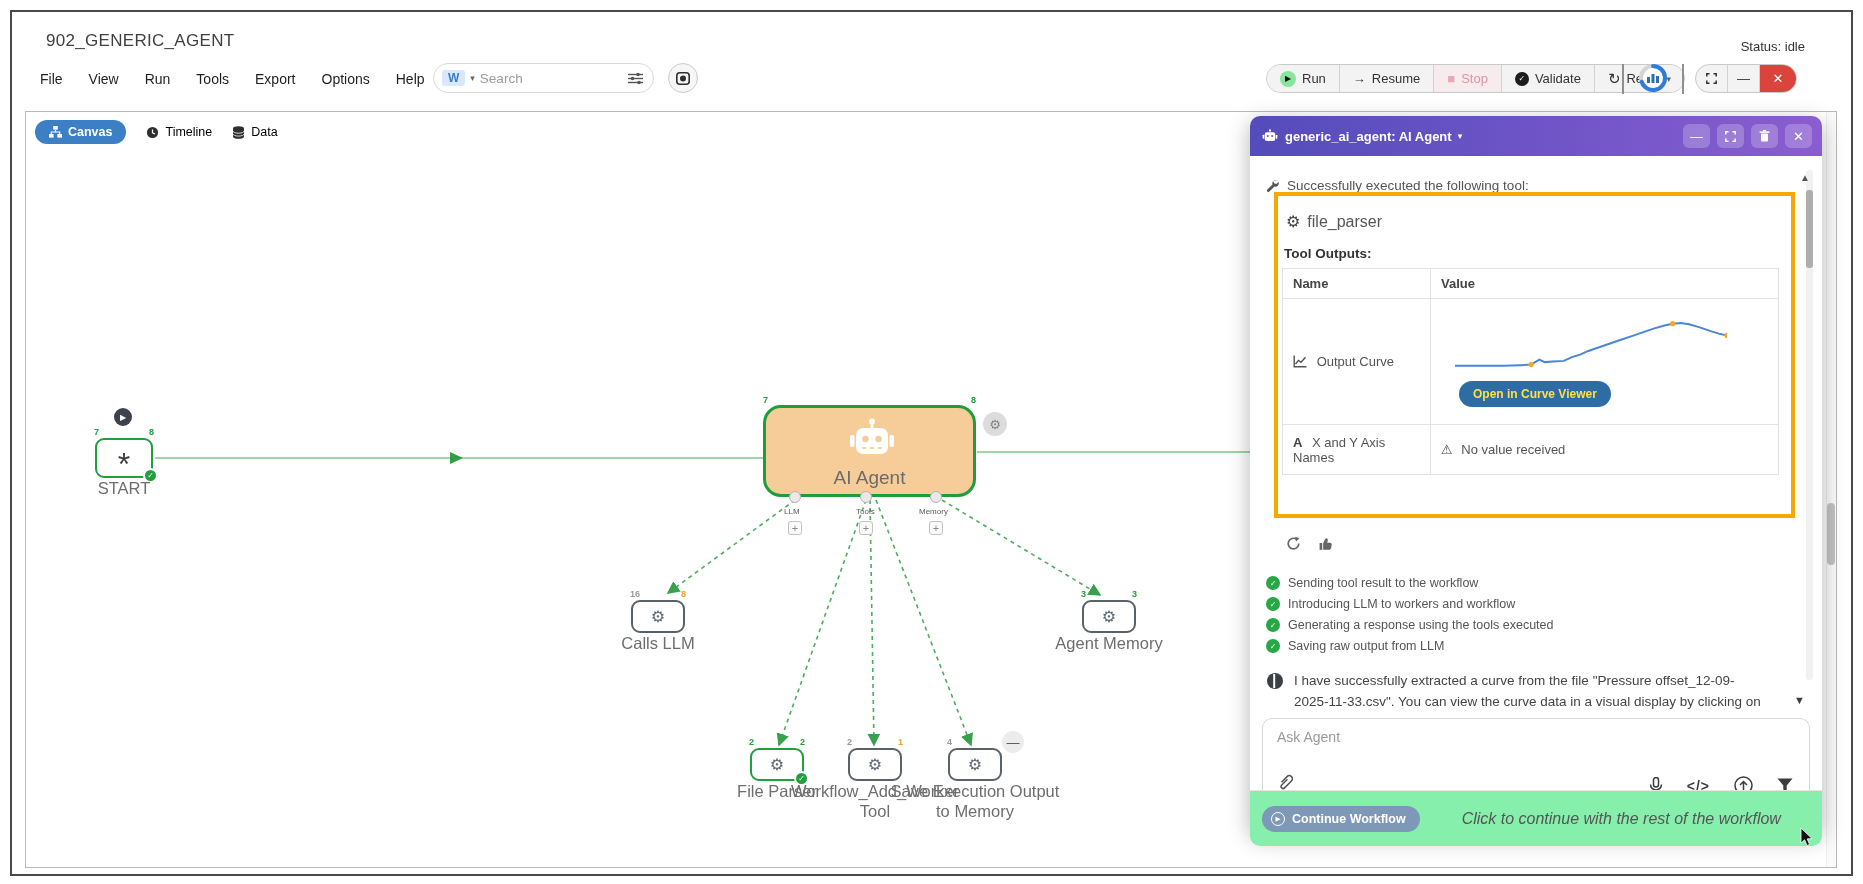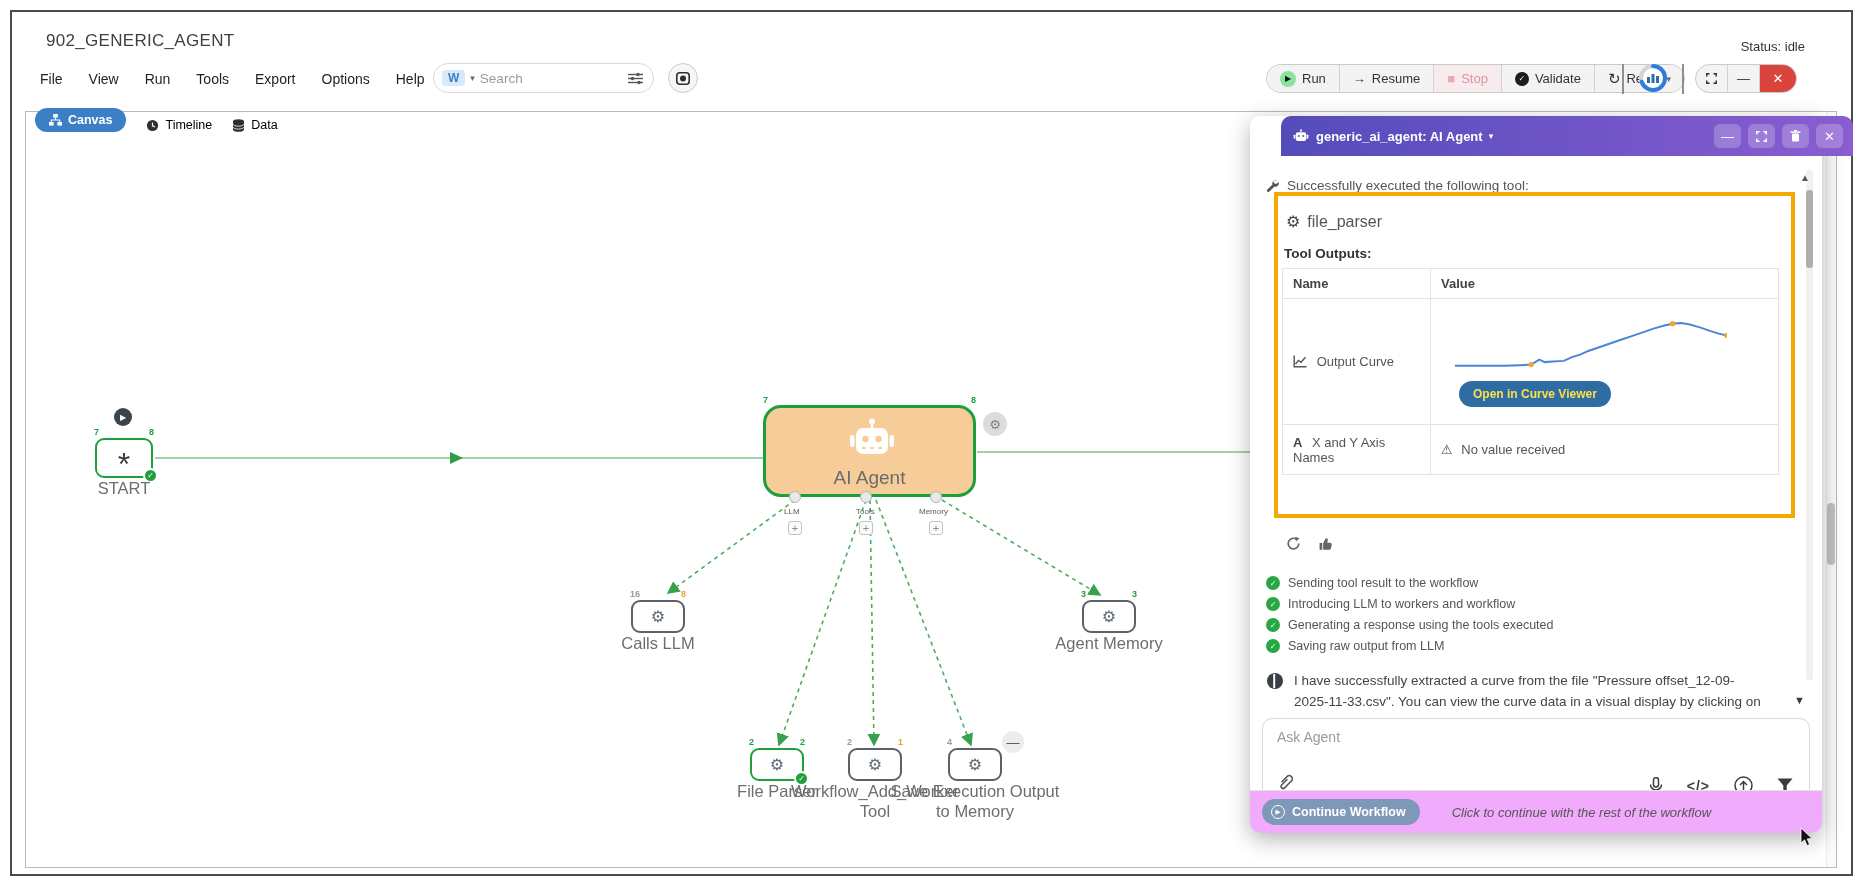--- a/index.html
+++ b/index.html
@@ -26,21 +26,21 @@
   .run-ic { width:16px; height:16px; border-radius:50%; background:#8be49b; display:flex; align-items:center; justify-content:center; font-size:8px; color:#111; }
   .stop-btn { color:#dc95a0 !important; background:#f6ecee !important; }
   .validate-ic { width:14px; height:14px; border-radius:50%; background:#1c1c1c; color:#fff; font-size:8px; display:flex; align-items:center; justify-content:center; }
   .vdiv { position:absolute; width:1.5px; height:30px; background:#8f8f8f; top:64px; }
   .win-group { position:absolute; left:1695px; top:64px; display:flex; height:29px; border:1px solid #c9c9c9; border-radius:15px; overflow:hidden; background:#f3f3f3; }
   .win-group .wbtn { width:32px; display:flex; align-items:center; justify-content:center; border-right:1px solid #d2d2d2; color:#333; font-size:13px; cursor:pointer; }
   .win-group .wbtn:last-child { border-right:none; width:36px; background:#d9453d; color:#fff; font-weight:bold; }
 
   
   .canvas-frame { position:absolute; left:25px; top:111px; width:1812px; height:757px; border:1px solid #b9b9b9; background:#fff; }
-  .tabbar { position:absolute; left:35px; top:108px; display:flex; align-items:flex-end; gap:20px; z-index:4; }
+  .tabbar { position:absolute; left:35px; top:120px; display:flex; align-items:center; gap:20px; z-index:4; }
   .tab-active { display:flex; align-items:center; gap:6px; background:#3d7fc4; color:#fff; font-size:12.5px; font-weight:bold; border-radius:14px; padding:5px 14px; cursor:pointer; }
   .tab-plain { display:flex; align-items:center; gap:6px; color:#000000; font-size:12.5px; font-weight:normal; cursor:pointer; }
 
   svg.edges { position:absolute; left:0; top:0; width:1863px; height:884px; z-index:1; pointer-events:none; }
 
   .node { position:absolute; background:#fff; border:2px solid #5a6268; border-radius:9px; display:flex; align-items:center; justify-content:center; z-index:2; }
   .node.green { border-color:#1fa03c; }
   .node .gear { color:#5f6b76; font-size:16px; line-height:1; }
   .nbadge { position:absolute; font-size:9px; font-weight:bold; top:-13px; }
   .nbadge.tl { left:-3px; }
@@ -55,21 +55,21 @@
   .port-label { position:absolute; font-size:8px; color:#5c5c5c; z-index:3; }
   .port-add { position:absolute; width:14px; height:14px; border:1px solid #c3c3c3; background:#fbfbfb; border-radius:3px; color:#8b8b8b; font-size:11px; line-height:12px; text-align:center; z-index:3; }
   .gear-bubble { position:absolute; left:983px; top:412px; width:24px; height:24px; border-radius:50%; background:#d6d6d6; opacity:.85; display:flex; align-items:center; justify-content:center; color:#6d6d6d; font-size:13px; z-index:2; }
   .play-bubble { position:absolute; left:114px; top:408px; width:18px; height:18px; border-radius:50%; background:#3d434e; color:#fff; font-size:8px; display:flex; align-items:center; justify-content:center; z-index:2; }
   .minus-bubble { position:absolute; left:1002px; top:731px; width:22px; height:22px; border-radius:50%; background:#ececec; color:#4c4c4c; font-size:13px; display:flex; align-items:center; justify-content:center; z-index:3; }
   .canvas-scroll { position:absolute; left:1826px; top:112px; width:10px; height:755px; background:#fafafa; border-left:1px solid #ededed; z-index:1; }
   .canvas-thumb { position:absolute; left:1827px; top:503px; width:8px; height:62px; background:#c2c2c2; border-radius:4px; z-index:1; }
 
   
   .panel { position:absolute; left:1250px; top:116px; width:572px; height:717px; background:#fff; border-radius:10px; box-shadow:0 6px 22px rgba(0,0,0,.3); z-index:5; }
-  .panel-header { position:absolute; left:0; top:0; width:100%; height:40px; border-radius:10px 10px 0 0; background:linear-gradient(90deg,#544cba 0%, #7356c8 60%, #8a5dd0 100%); display:flex; align-items:center; padding:0 10px 0 12px; color:#fff;margin-left:31px; }
+  .panel-header { position:absolute; left:0; top:0; width:100%; height:40px; border-radius:10px 10px 0 0; background:linear-gradient(90deg,#544cba 0%, #7356c8 60%, #8a5dd0 100%); display:flex; align-items:center; padding:0 10px 0 12px; color:#fff; }
   .panel-title { font-size:13px; font-weight:bold; margin-left:7px; }
   .ph-btns { margin-left:auto; display:flex; gap:7px; }
   .ph-btn { width:27px; height:24px; border-radius:6px; background:rgba(255,255,255,.22); display:flex; align-items:center; justify-content:center; color:#fff; font-size:13px; cursor:pointer; }
 
   .pbody { position:absolute; left:0; top:40px; width:100%; height:634px; }
   .exec-line { position:absolute; left:16px; top:22px; display:flex; align-items:center; gap:8px; font-size:13.5px; color:#555; }
   .hl-box { position:absolute; left:24px; top:36px; width:521px; height:326px; border:4px solid #f5a800; z-index:6; pointer-events:none; }
   .tool-name { position:absolute; left:36px; top:56px; display:flex; align-items:center; gap:7px; font-size:16px; color:#555; }
   .tool-name .gear { font-size:16px; color:#444; }
   .outputs-label { position:absolute; left:34px; top:90px; font-size:13.5px; font-weight:bold; color:#333; }
@@ -94,24 +94,24 @@
   .pscroll-up { position:absolute; left:550px; top:16px; color:#555; font-size:10px; cursor:pointer; }
   .pscroll-thumb { position:absolute; left:556px; top:34px; width:7px; height:78px; background:#aeaeae; border-radius:3px; cursor:pointer; }
 
   .ask-box { position:absolute; left:12px; top:562px; width:548px; height:86px; border:1.5px solid #d9d9d9; border-radius:10px; background:#fff; }
   .ask-input { width:100%; height:48px; border:none; outline:none; resize:none; font-family:inherit; font-size:14px; color:#3b82f6; padding:10px 14px; background:transparent; }
   .ask-input::placeholder { color:#9a9a9a; }
   .ask-icons-left { position:absolute; left:14px; bottom:8px; }
   .ask-icons-right { position:absolute; right:16px; bottom:8px; display:flex; align-items:center; gap:24px; color:#444; }
   .code-ic { font-size:14px; font-weight:bold; color:#3c3c3c; letter-spacing:1px; cursor:pointer; }
 
-  .panel-footer { position:absolute; left:0; top:674px; width:100%; height:43px; background:#f0abfc; border-top:1px solid #e5e5e5; border-radius:0 0 10px 10px; display:flex; align-items:center; padding:0 12px; }
+  .panel-footer { position:absolute; left:0; top:674px; width:100%; height:56px; background:#86efac; border-top:1px solid #e5e5e5; border-radius:0 0 10px 10px; display:flex; align-items:center; padding:0 12px; }
   .continue-btn { display:flex; align-items:center; gap:7px; background:#7e99b7; color:#fff; border:none; border-radius:15px; font-size:12.5px; font-weight:bold; padding:6px 14px 6px 9px; cursor:pointer; font-family:inherit; }
   .cont-ic { width:14px; height:14px; border-radius:50%; border:1.5px solid #fff; font-size:6.5px; display:flex; align-items:center; justify-content:center; }
-  .footer-hint { margin-left:32px; font-size:13px; font-style:italic; color:#555; }
+  .footer-hint { margin-left:42px; font-size:16px; font-style:italic; color:#555; }
 
   .cursor { position:absolute; left:1800px; top:828px; z-index:10; }
 </style>
 </head>
 <body>
 
 <div id="stage">
 
   <div class="outer-frame"></div>
 

